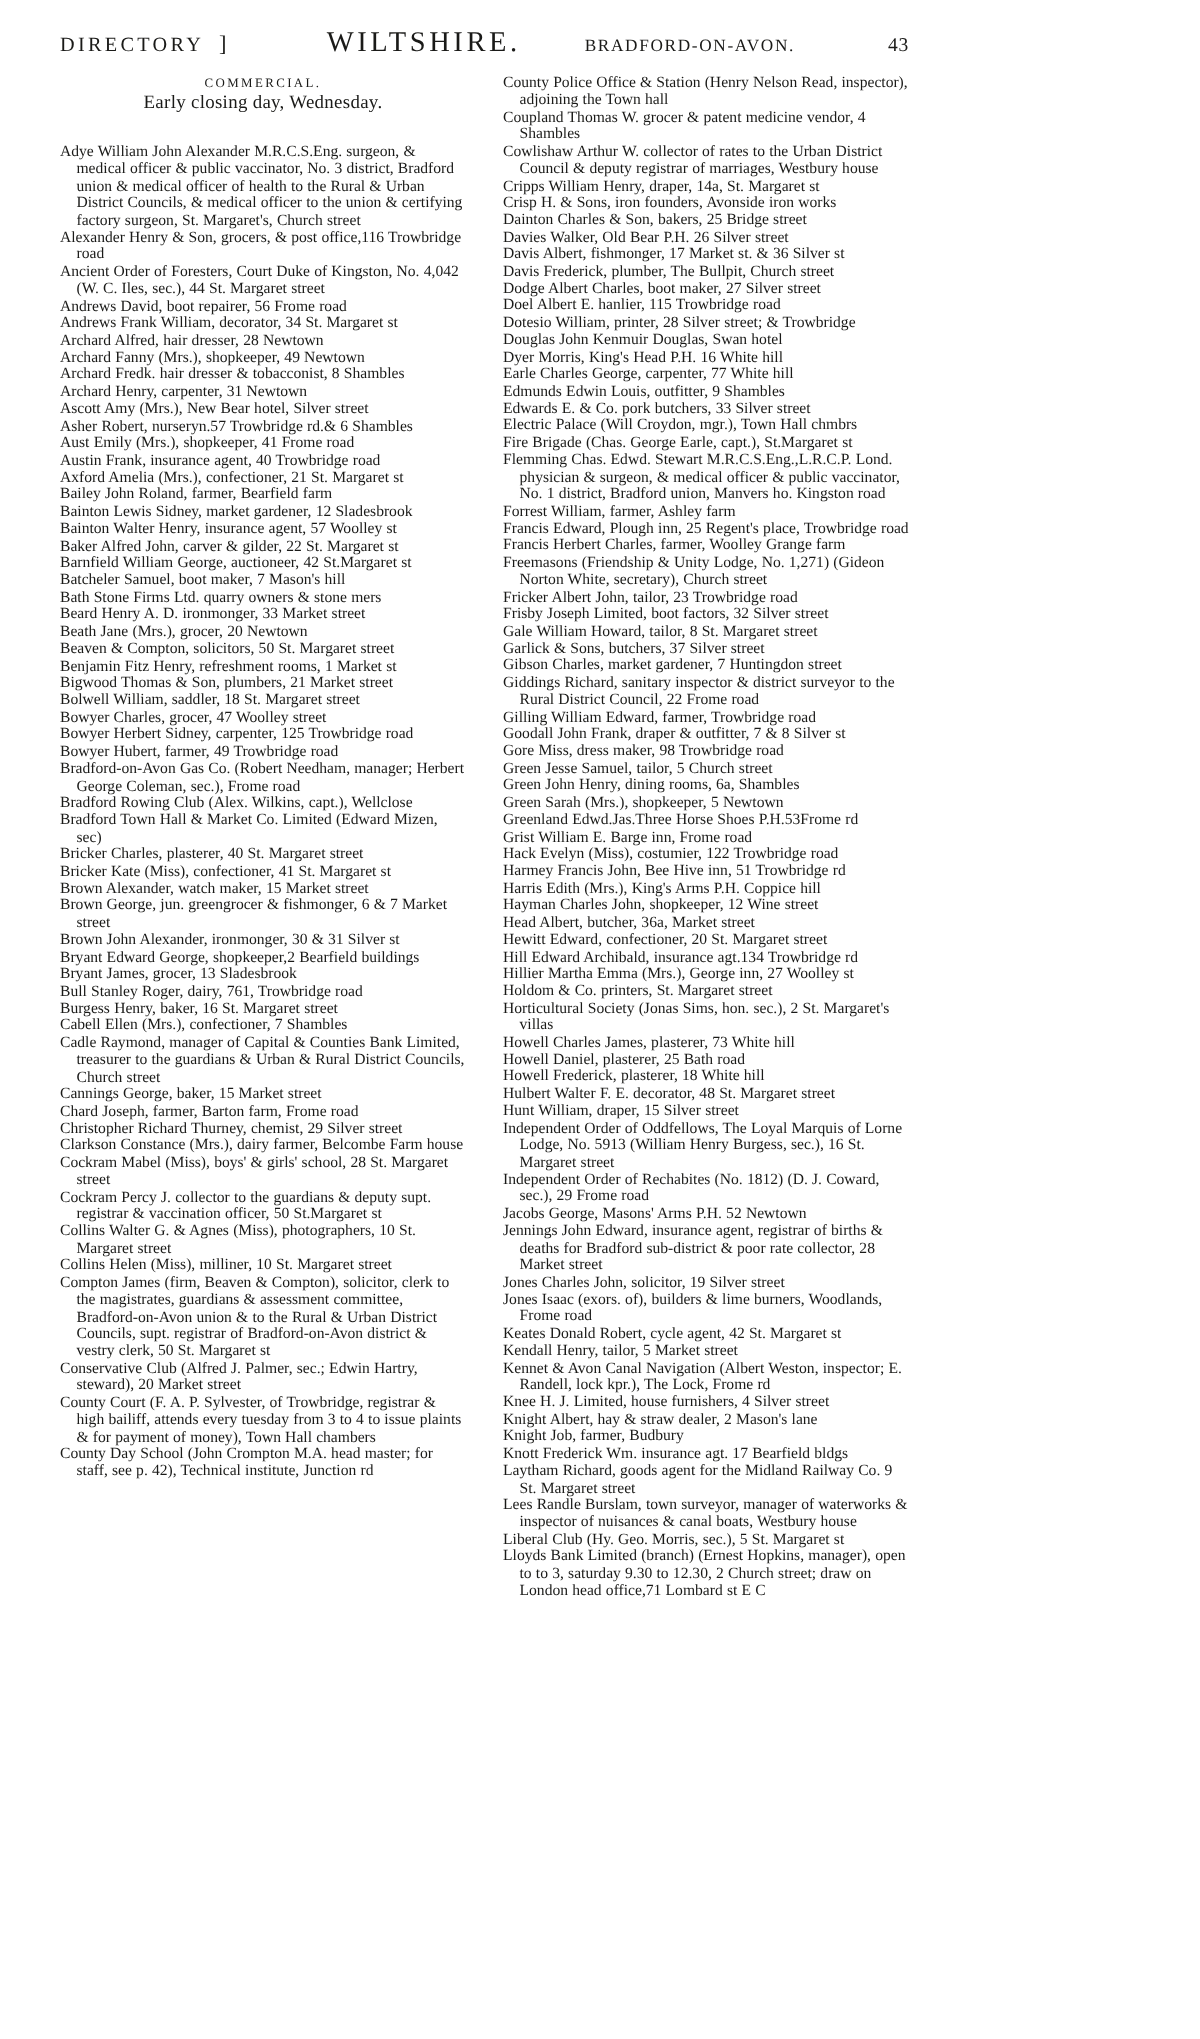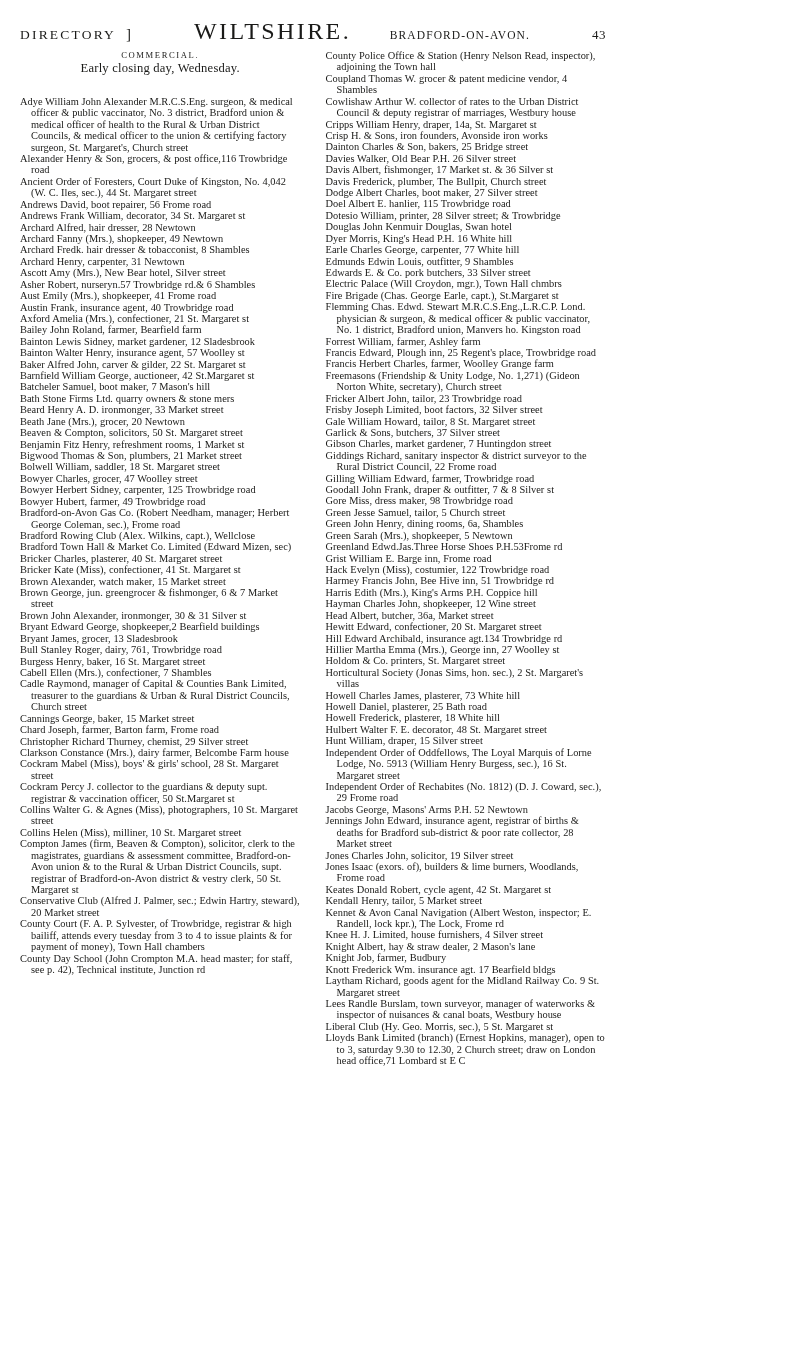--- a/index.html
+++ b/index.html
@@ -13,21 +13,21 @@
     font-family: "Liberation Serif", serif;
     color: #1a1a18;
     position: relative;
     overflow: hidden;
   }
   .page {
     position: relative;
     width: 632px;
     height: 1359px;
     box-sizing: border-box;
-    padding: 18px 26px 10px 20px;
+    padding: 18px 26px 10px 40px;
   }
   
   .running-head {
     display: flex;
     align-items: baseline;
     justify-content: space-between;
     font-family: "Liberation Serif", serif;
     letter-spacing: 0.5px;
     height: 26px;
   }
@@ -36,21 +36,21 @@
     letter-spacing: 2.2px;
     font-variant: small-caps;
     white-space: nowrap;
   }
   .rh-left .bracket {
     font-size: 15px;
     padding-left: 10px;
     font-weight: normal;
   }
   .rh-center {
-    font-size: 24px;
+    font-size: 19px;
     letter-spacing: 2.4px;
     font-weight: normal;
     margin-left: 22px;
   }
   .rh-right {
     display: flex;
     align-items: baseline;
     gap: 26px;
     white-space: nowrap;
     text-align: center;

